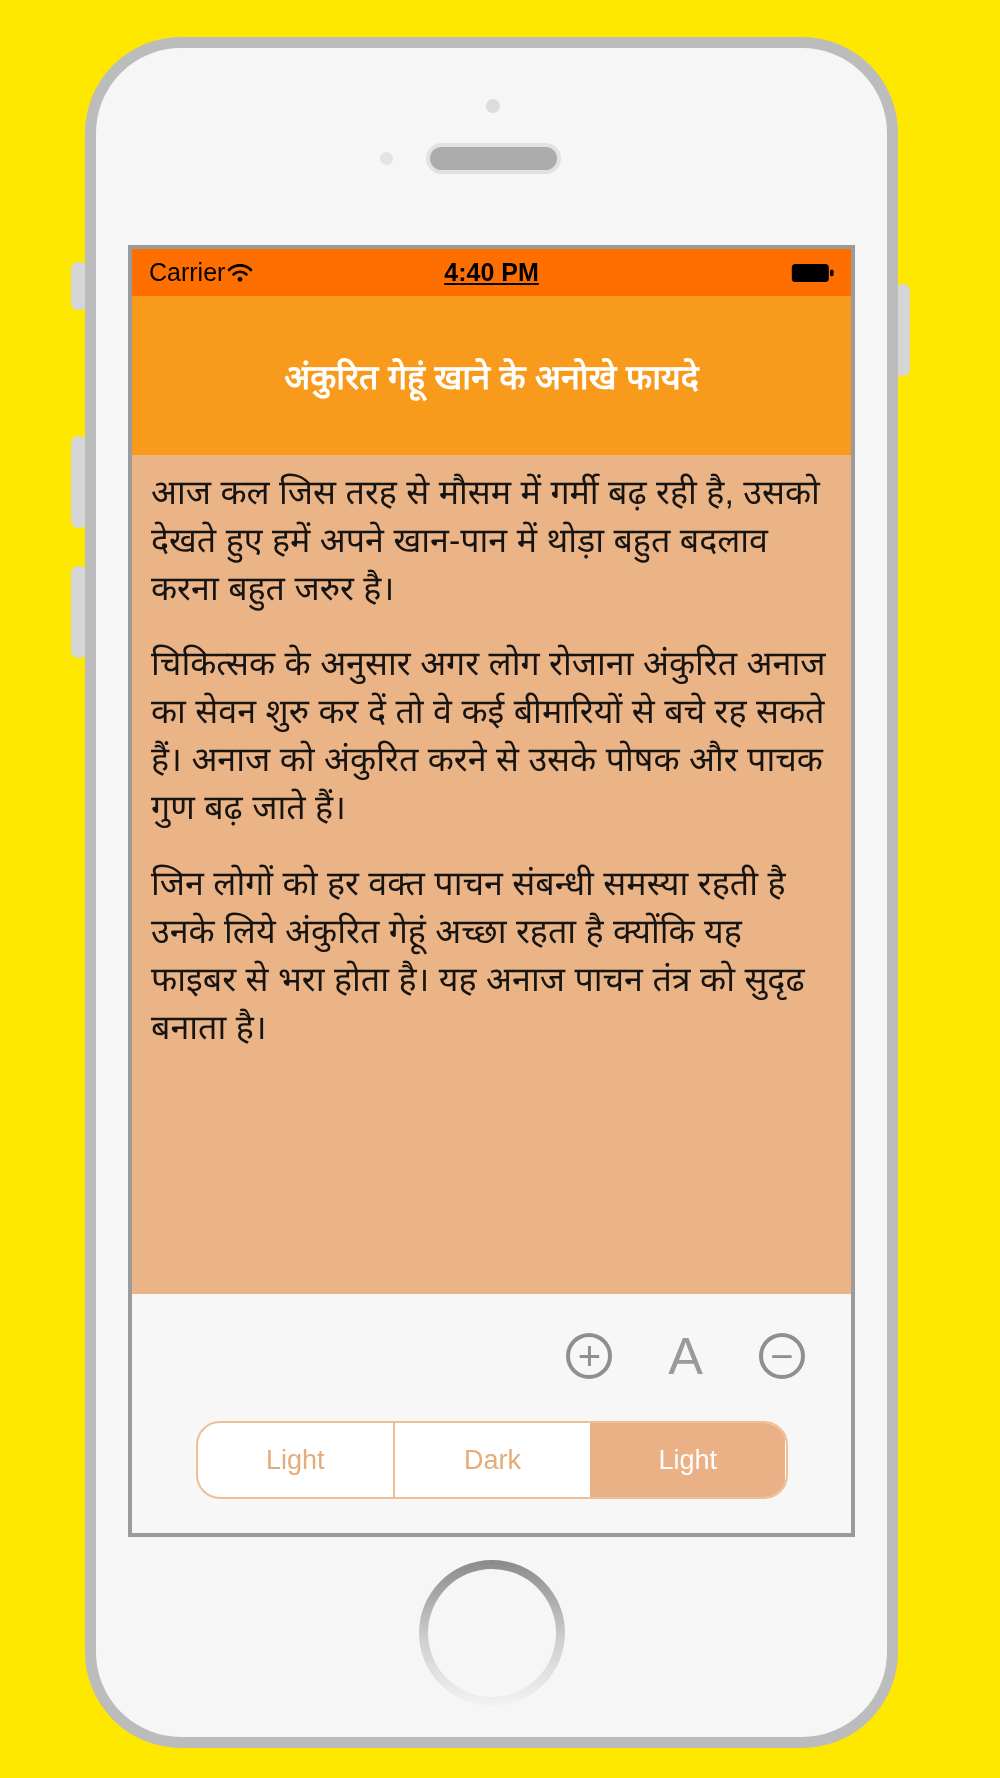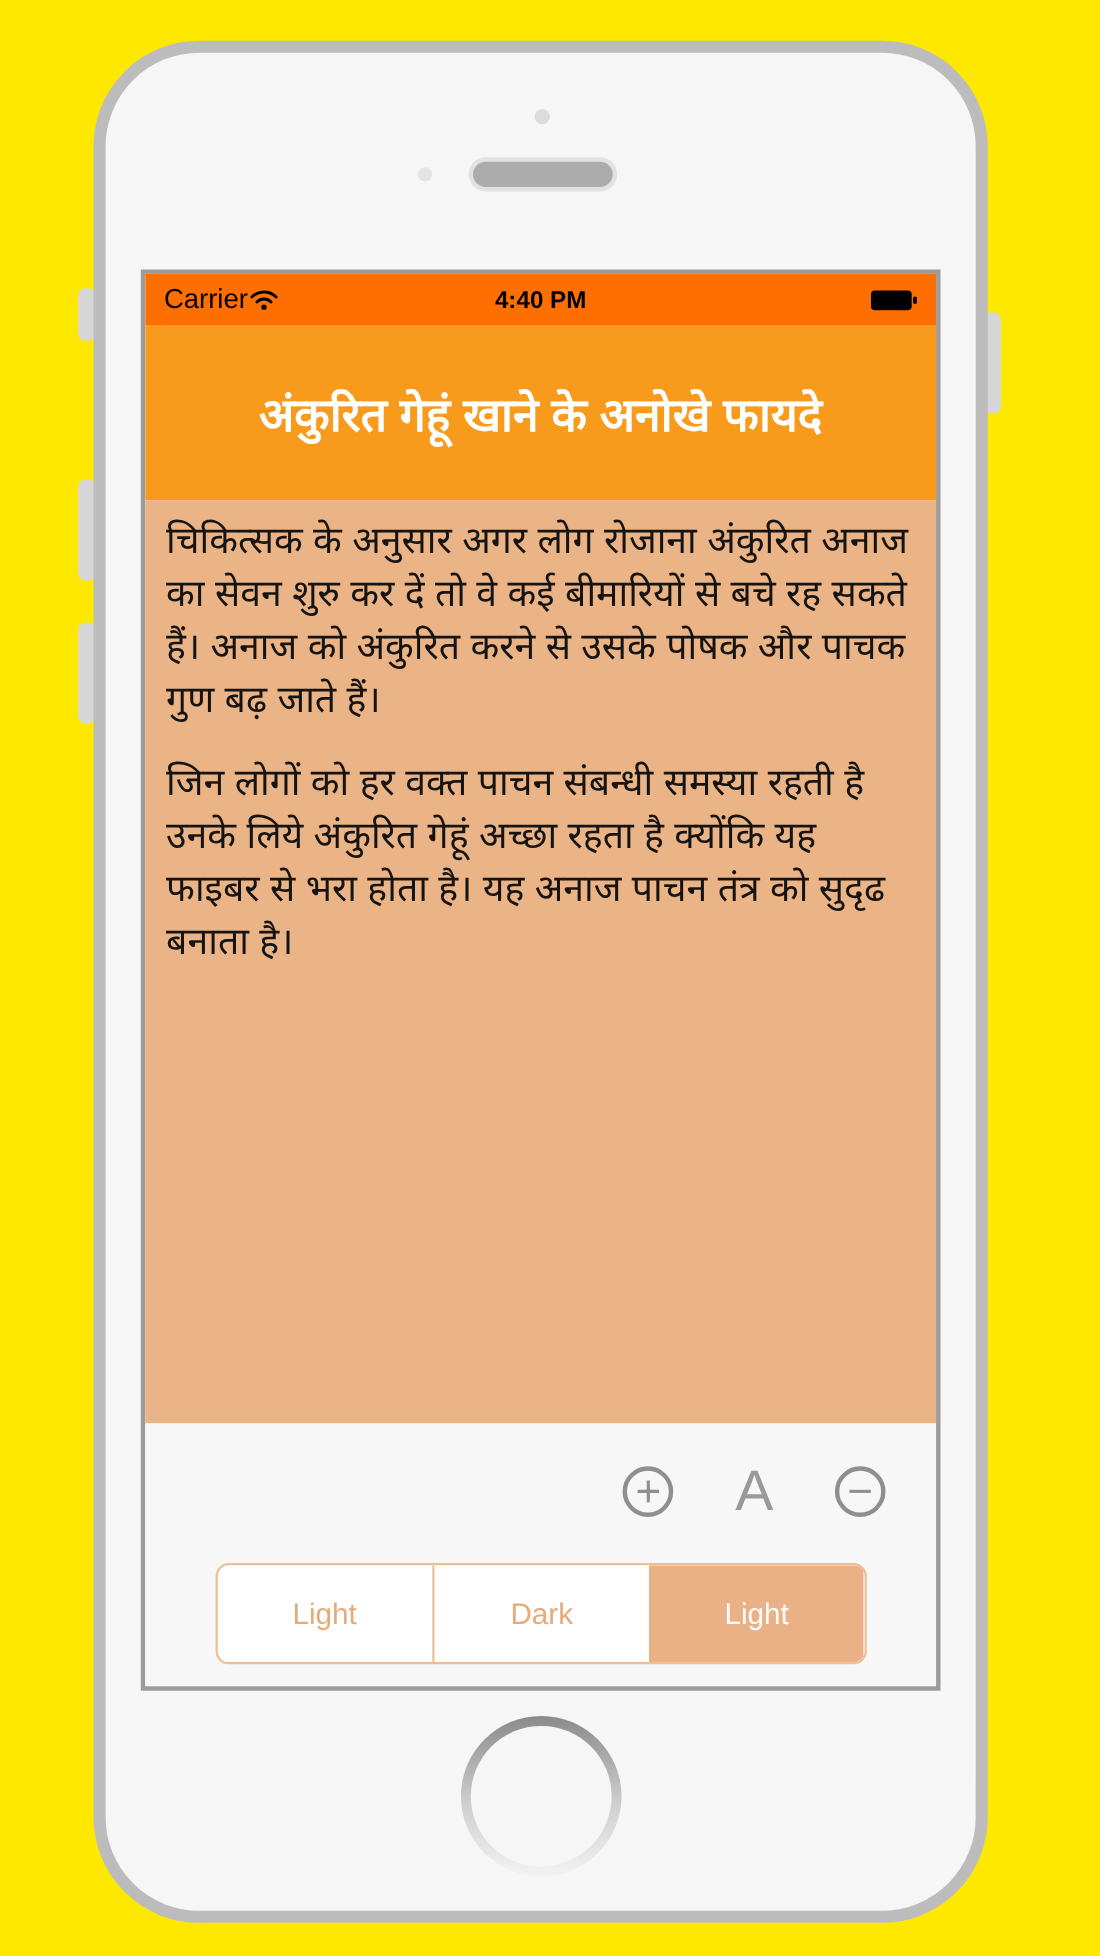--- a/index.html
+++ b/index.html
@@ -27,49 +27,49 @@
   .home-inner{position:absolute;left:9px;top:9px;width:128px;height:128px;border-radius:50%;background:#f6f6f6;}
 
   
   .screen{position:absolute;left:32px;top:197px;width:727px;height:1292px;
           border:4px solid #9b9b9b;background:#f7f7f7;display:flex;flex-direction:column;overflow:hidden;}
 
   
   .statusbar{height:47px;background:#FF6F00;display:flex;align-items:center;padding:0 17px;
              color:#000;flex:0 0 auto;position:relative;}
   .sb-left{display:flex;align-items:center;gap:2px;font-size:25px;font-weight:500;}
-  .sb-time{position:absolute;left:50%;transform:translateX(-50%);font-size:22px;font-weight:700;}
+  .sb-time{position:absolute;left:50%;transform:translateX(-50%);font-size:25px;font-weight:700;text-decoration:underline;}
   .sb-right{margin-left:auto;display:flex;align-items:center;}
   .wifi-svg{display:block;}
   .batt-svg{display:block;}
 
   
   .header{height:159px;background:#F89B1D;display:flex;align-items:center;justify-content:center;flex:0 0 auto;}
-  .header .title{color:#ffffff;font-size:42px;font-weight:700;text-align:center;}
+  .header .title{color:#ffffff;font-size:34px;font-weight:700;text-align:center;}
 
   
   .article{height:839px;background:#EBB486;color:#161412;overflow:hidden;flex:0 0 auto;
            padding:13px 19px 0 19px;font-size:34px;line-height:48px;}
   .article p{margin:0;}
   .para-1{margin-bottom:27px !important;}
   .para-2{margin-bottom:28px !important;}
   .para-3{margin-bottom:20px !important;}
   .para-4{margin-bottom:0 !important;}
   .para-5{margin-bottom:9px !important;}
 
   
   .toolbar{flex:1 1 auto;background:#f7f7f7;position:relative;}
   .icon-row{position:absolute;top:36px;right:46px;display:flex;align-items:center;gap:56px;}
   .circle-btn{width:46px;height:46px;border:4px solid #8f8f8f;border-radius:50%;color:#8f8f8f;
               display:flex;align-items:center;justify-content:center;font-size:40px;line-height:1;
               font-weight:400;background:transparent;}
   .font-btn{color:#9a9a9a;font-size:52px;line-height:1;font-weight:400;}
 
-  .theme-group{position:absolute;left:50%;transform:translateX(-50%);top:127px;width:592px;height:92px;
-               display:flex;border:2px solid #eebf92;border-radius:12px;background:#ffffff;overflow:hidden;text-align:center;}
+  .theme-group{position:absolute;left:50%;transform:translateX(-50%);top:127px;width:592px;height:78px;
+               display:flex;border:2px solid #eebf92;border-radius:24px;background:#ffffff;overflow:hidden;text-align:center;}
   .theme-seg{flex:1 1 0;display:flex;align-items:center;justify-content:center;
              font-size:27px;color:#e5ab79;background:transparent;}
   .theme-seg.divided{border-right:2px solid #eebf92;}
   .theme-seg.selected{background:#e9b185;color:#fdfdfd;border-right:none;}
 </style>
 </head>
 <body>
 
 <div class="stage">
 
@@ -105,20 +105,21 @@
             </svg>
           </span>
         </div>
       </div>
 
       <div class="header">
         <div class="title">अंकुरित गेहूं खाने के अनोखे फायदे</div>
       </div>
 
       <div class="article">
+        <p class="para-1">आज कल जिस तरह से मौसम में गर्मी बढ़ रही है, उसको देखते हुए हमें अपने खान-पान में थोड़ा बहुत बदलाव करना बहुत जरुर है।</p>
         <p class="para-2">चिकित्सक के अनुसार अगर लोग रोजाना अंकुरित अनाज का सेवन शुरु कर दें तो वे कई बीमारियों से बचे रह सकते हैं। अनाज को अंकुरित करने से उसके पोषक और पाचक गुण बढ़ जाते हैं।</p>
         <p class="para-5">जिन लोगों को हर वक्त पाचन संबन्धी समस्या रहती है उनके लिये अंकुरित गेहूं अच्छा रहता है क्योंकि यह फाइबर से भरा होता है। यह अनाज पाचन तंत्र को सुदृढ बनाता है।</p>
 
       </div>
 
       <div class="toolbar">
         <div class="icon-row">
           <div class="circle-btn">
             <span>+</span>
           </div>

